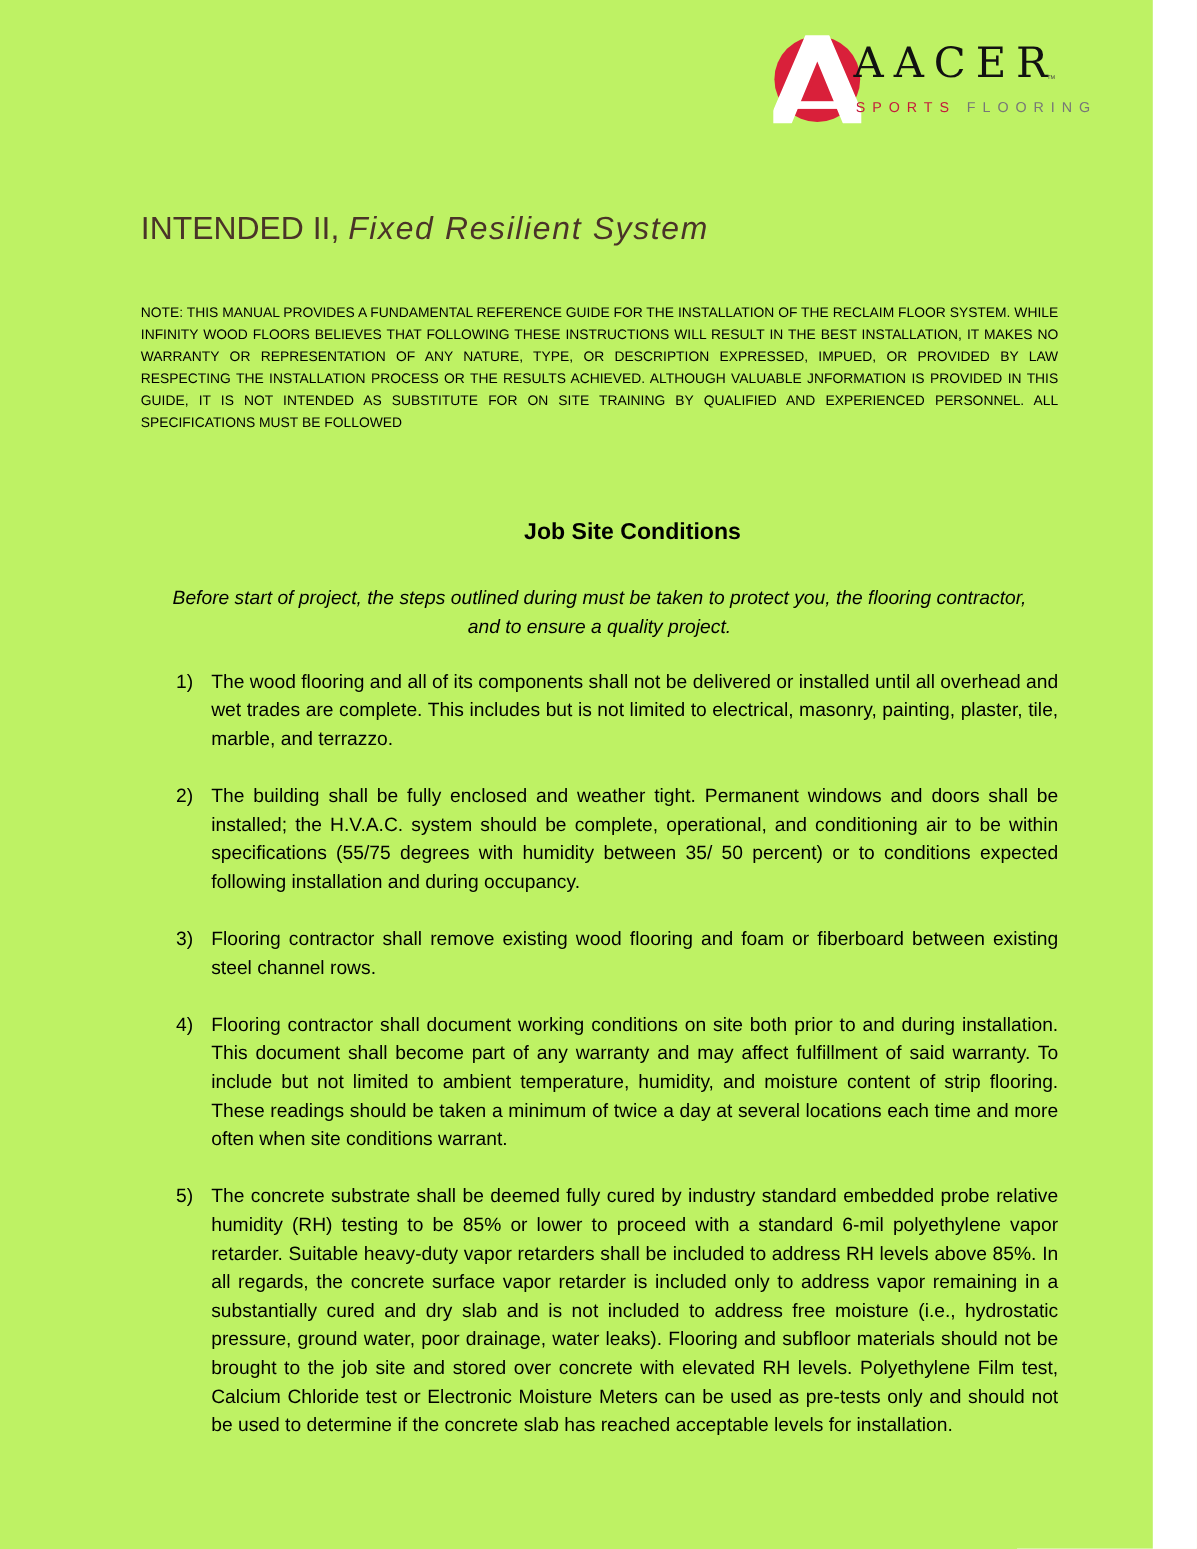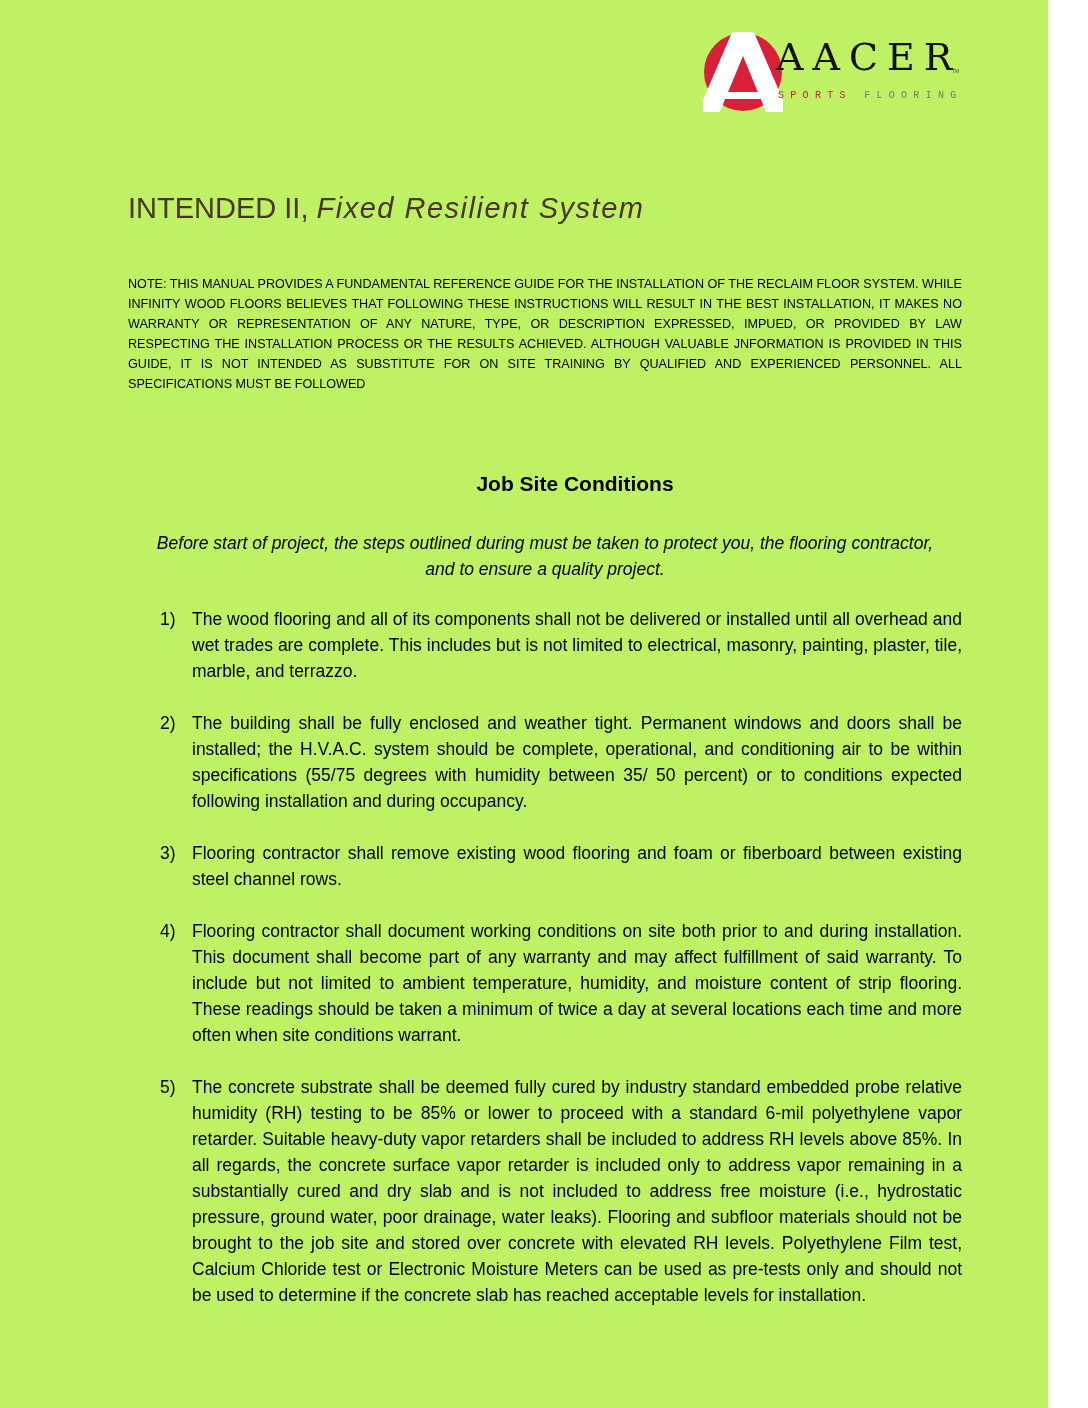--- a/index.html
+++ b/index.html
@@ -4,21 +4,21 @@
 <style>
   html, body { margin: 0; padding: 0; background: #ffffff; }
   body { width: 1088px; height: 1408px; position: relative; overflow: hidden; }
   .page { position: absolute; left: 0; top: 0; width: 1048px; height: 1408px; background: #bef264; }
 
   .logo { position: absolute; left: 703px; top: 30px; width: 260px; height: 85px; }
   .logo-mark { position: absolute; left: 0; top: 2px; width: 80px; height: 80px; }
   .logo-word { position: absolute; left: 73px; top: 8px; font-family: "DejaVu Serif", "Liberation Serif", serif;
                font-size: 38px; letter-spacing: 9px; color: #111; line-height: 1; }
   .logo-tm { position: absolute; left: 249px; top: 38px; font-family: "Liberation Sans", sans-serif; font-size: 5px; color: #444; }
-  .logo-sub { position: absolute; left: 75px; top: 60px; font-family: Liberation Mono, monospace; font-size: 10px; letter-spacing: 6.3px; color: #777; white-space: nowrap; }
+  .logo-sub { position: absolute; left: 75px; top: 60px; font-family: Liberation Sans, sans-serif; font-size: 13px; letter-spacing: 6.3px; color: #777; white-space: nowrap; }
   .logo-sub .sports { color: #c41c3b; }
 
   .title { position: absolute; left: 127px; top: 134px; font-family: "Liberation Sans", sans-serif; font-size: 37px;
            color: #c00000; letter-spacing: 0.2px; line-height: 1; white-space: nowrap; }
   .subtitle { position: absolute; left: 128px; top: 194px; font-family: "Liberation Sans", sans-serif; font-size: 29px;
               color: #4a3428; line-height: 1; white-space: nowrap; }
   .subtitle em { font-style: italic; letter-spacing: 1.5px; }
 
   .note { position: absolute; left: 128px; top: 275px; width: 834px; font-family: "Liberation Sans", sans-serif;
           font-size: 12.6px; line-height: 19.9px; color: #000; text-align: justify; text-transform: none; }

